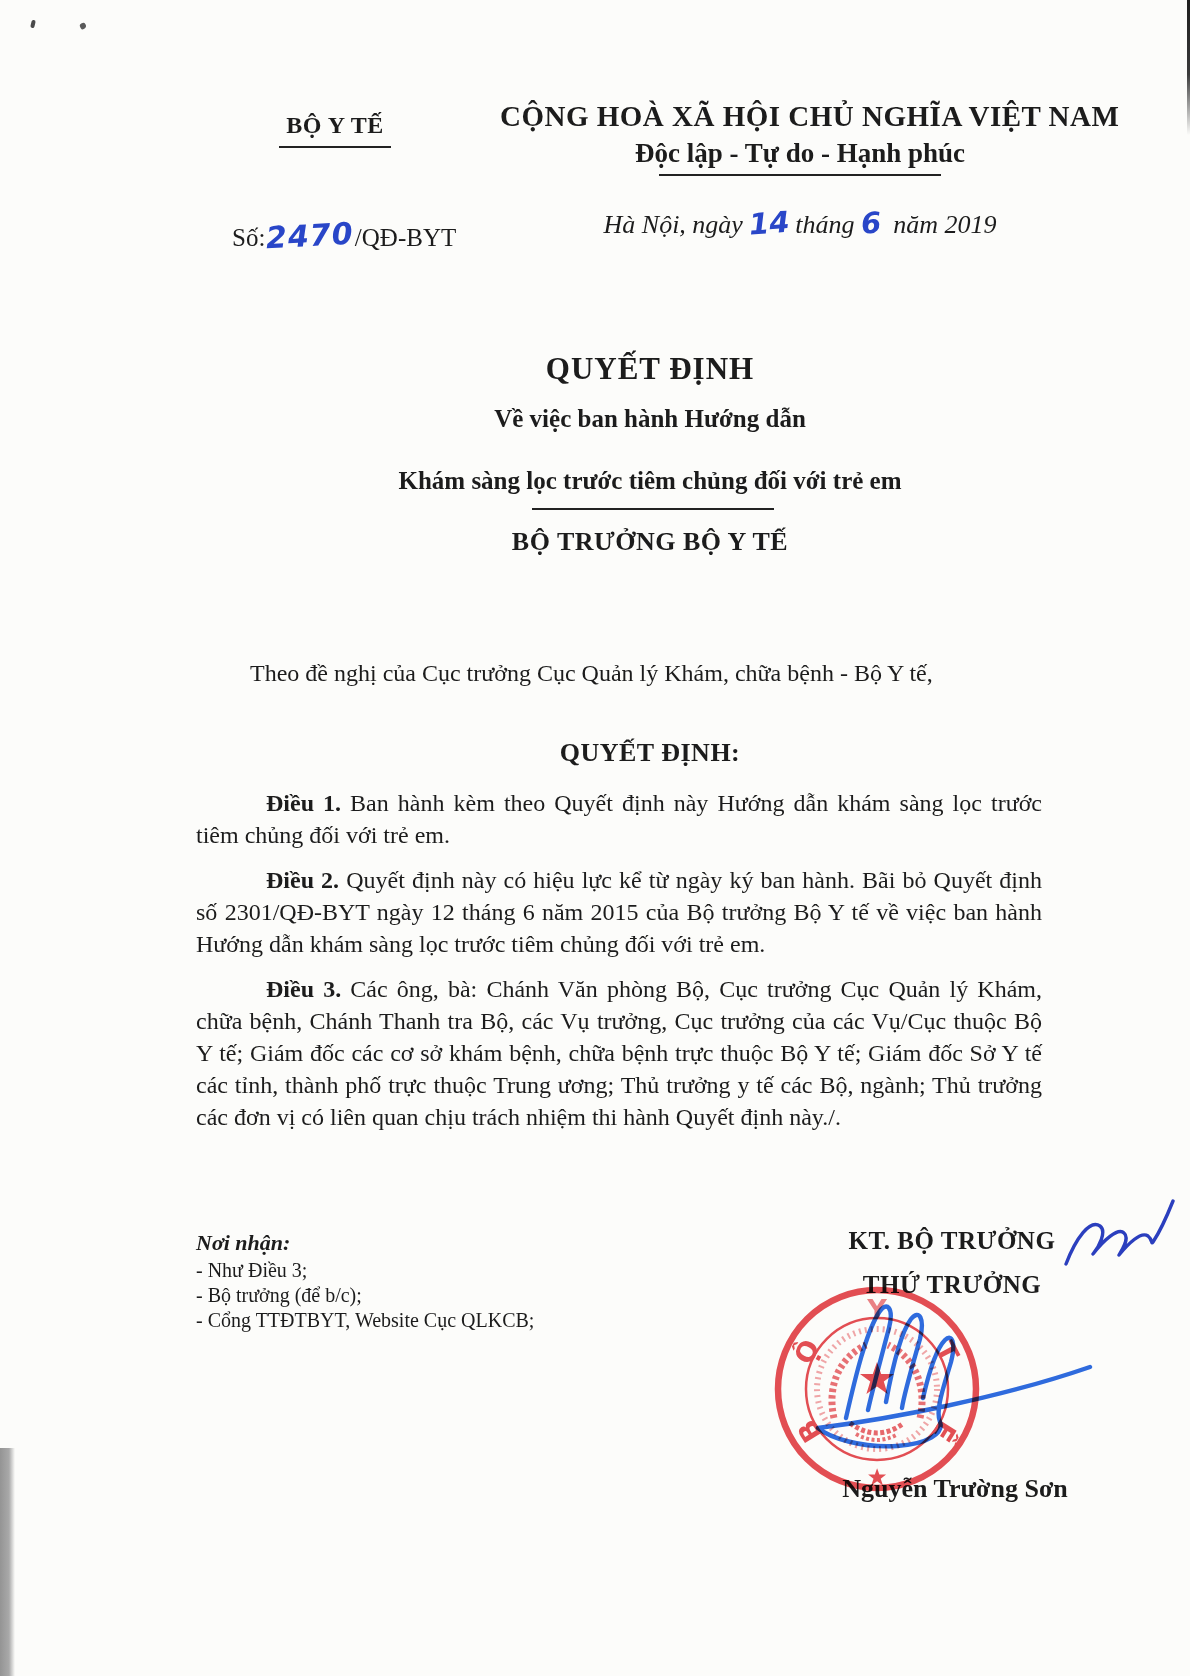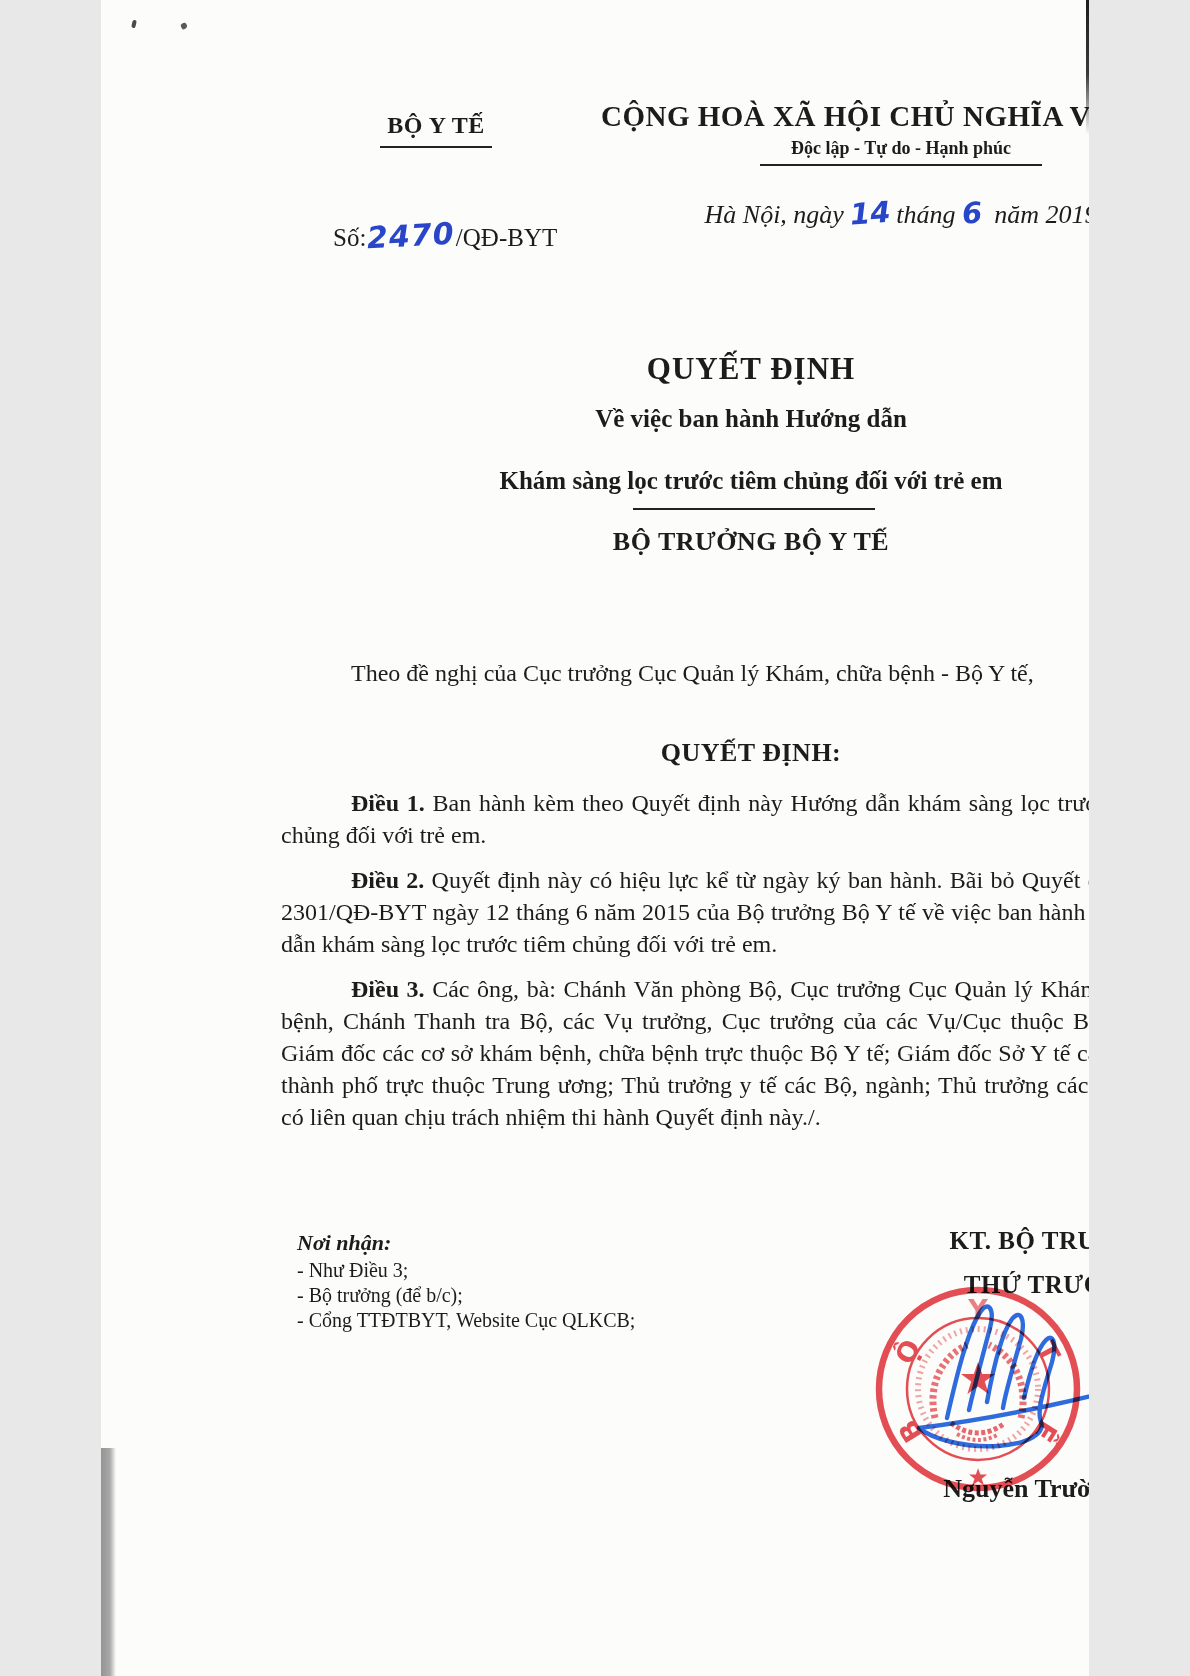--- a/index.html
+++ b/index.html
@@ -1,18 +1,18 @@
 <!DOCTYPE html>
 <html><head>
 <meta charset="utf-8">
 <style>
   html,body{margin:0;padding:0;background:#e8e8e8;}
   .page{
     position:relative;
-    width:988px;height:1676px;
+    width:1190px;height:1676px;
     margin:0 auto;
     background:#fcfcfa;
     font-family:"Liberation Serif", serif;
     color:#1c1c1c;
     overflow:hidden;
   }
   .abs{position:absolute;}
   .b{font-weight:bold;}
   .ctr{text-align:center;}
   .hand{
@@ -23,37 +23,37 @@
     display:inline-block;
   }
   
   .org{left:210px;top:112px;width:250px;font-size:24px;letter-spacing:.5px;}
   .org .rule{width:112px;border-top:2.5px solid #222;margin:7px auto 0;}
   .so-line{left:232px;top:218px;font-size:25px;white-space:nowrap;}
   .so-line .hand{font-size:30px;transform:rotate(-3deg);letter-spacing:1px;margin:0 1px;}
   
   .nat{left:500px;top:100px;width:600px;}
   .nat-1{font-size:29px;font-weight:bold;letter-spacing:.5px;white-space:nowrap;}
-  .nat-2{font-size:18px;font-weight:bold;margin-top:5px;}
+  .nat-2{font-size:27px;font-weight:bold;margin-top:5px;}
   .nat .rule{width:282px;border-top:2.5px solid #222;margin:5px auto 0;}
   .date-line{margin-top:30px;font-size:26px;font-style:italic;white-space:nowrap;}
   .date-line .hand{font-size:29px;transform:rotate(-4deg);margin:0 6px;}
   
   .title{left:205px;top:351px;width:890px;}
   .title-1{font-size:31px;font-weight:bold;letter-spacing:1px;}
   .title-2{font-size:25px;font-weight:bold;margin-top:18px;}
   .title-3{font-size:25px;font-weight:bold;margin-top:34px;}
   .title .rule{width:242px;border-top:2px solid #222;margin:13px auto 0;transform:translateX(3px);}
   .authority{left:205px;top:527px;width:890px;font-size:26px;font-weight:bold;letter-spacing:.5px;}
   
   .preamble-1{left:180px;top:586px;width:878px;font-size:24px;line-height:31px;text-align:justify;text-indent:70px;}
   .preamble-2{left:180px;top:660px;width:878px;font-size:24px;text-indent:70px;}
   .decision-h{left:205px;top:738px;width:890px;font-size:26px;font-weight:bold;letter-spacing:.5px;}
   .articles{left:180px;top:787px;width:878px;font-size:24px;line-height:32px;text-align:justify;}
-  .articles p{margin:0 0 13px;text-indent:70px;}
+  .articles p{margin:0 16px 13px;text-indent:70px;}
   
   .recipients{left:196px;top:1230px;font-size:20px;line-height:25px;}
   .recipients .lbl{font-size:22px;font-weight:bold;font-style:italic;margin-bottom:3px;}
   
   .sig-title{left:832px;top:1227px;width:240px;font-size:25px;font-weight:bold;letter-spacing:.5px;}
   .sig-title .l2{margin-top:16px;}
   .sig-name{left:815px;top:1474px;width:280px;font-size:26px;font-weight:bold;}
   .stamp{left:770px;top:1282px;width:214px;height:214px;mix-blend-mode:multiply;opacity:.9;}
   .ink{left:0;top:0;width:1190px;height:1676px;pointer-events:none;mix-blend-mode:multiply;}
   

